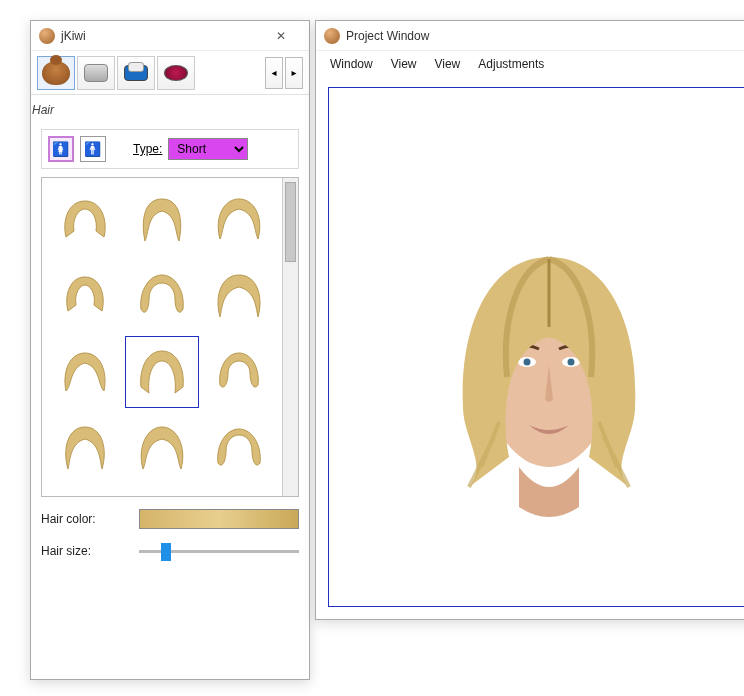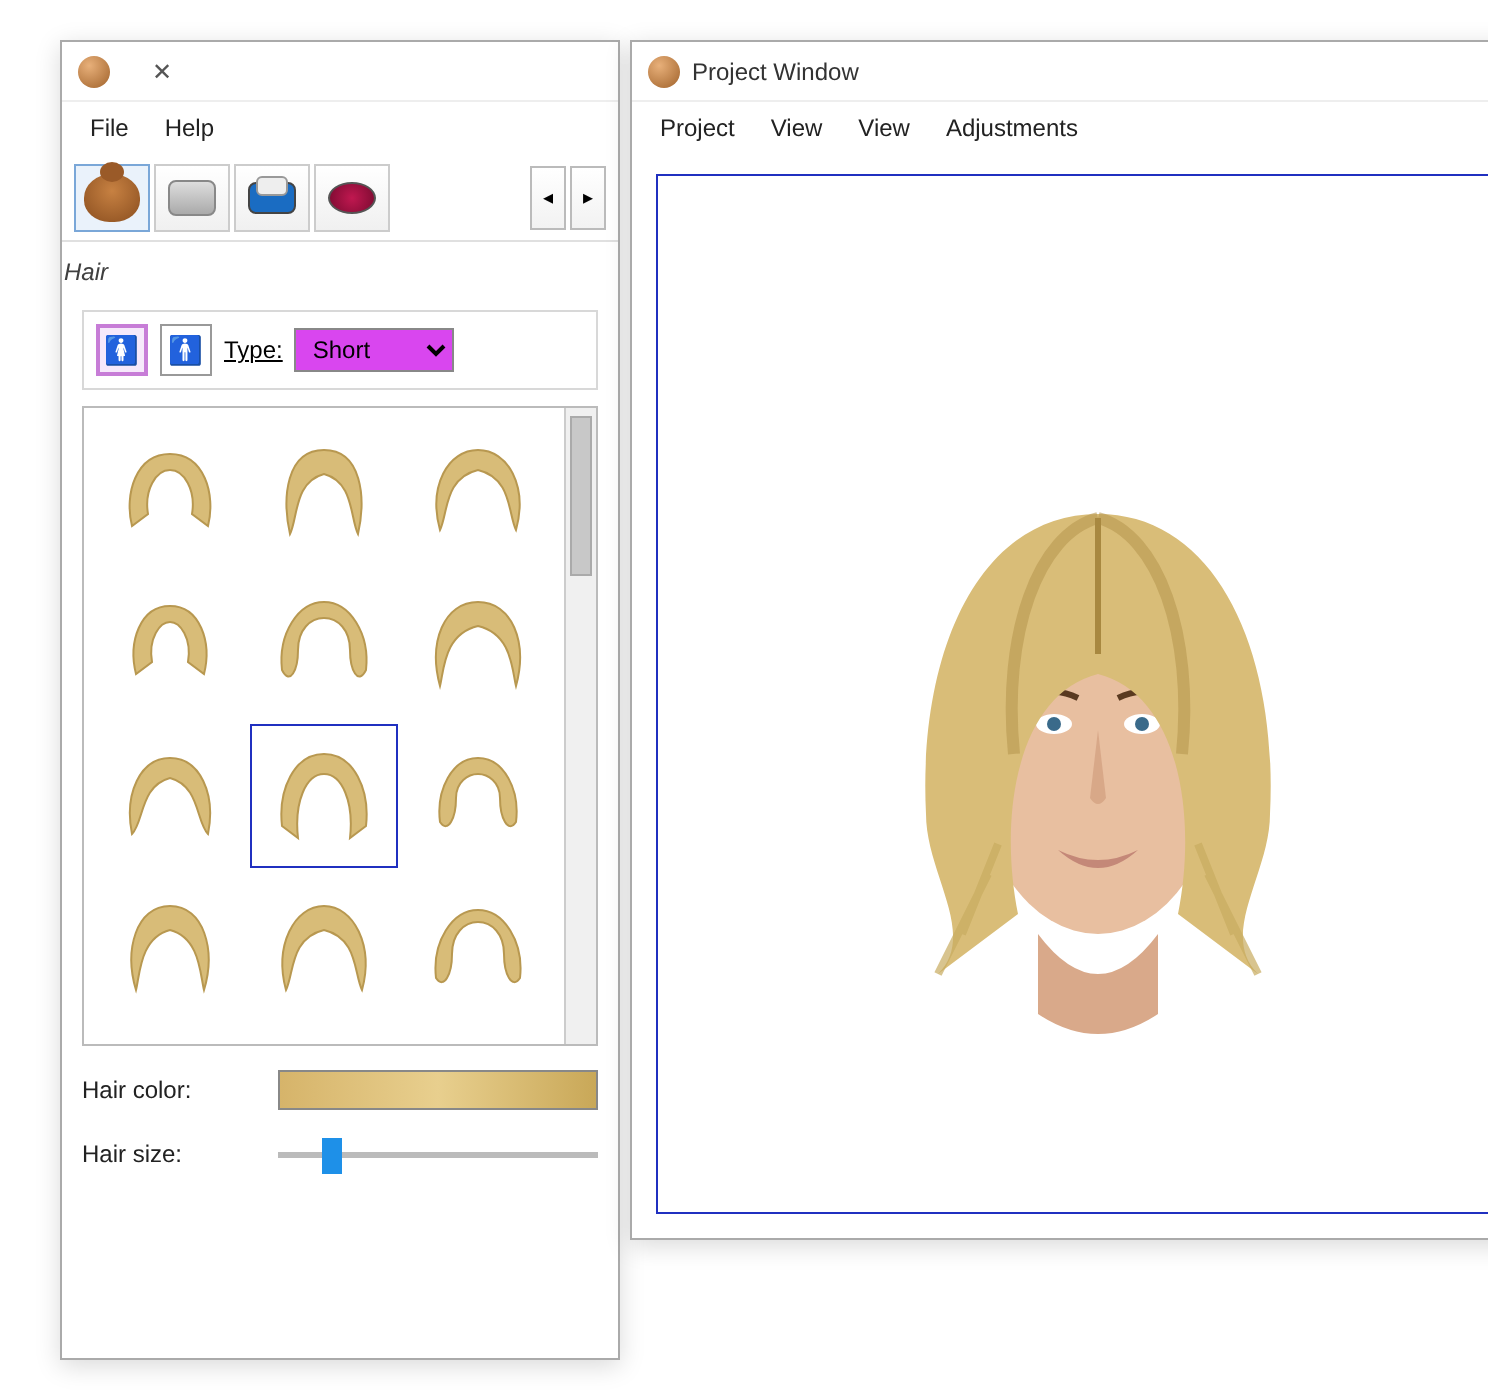--- a/index.html
+++ b/index.html
@@ -22,21 +22,21 @@
 .tool-btn.active { border-color: #7aa7d8; background: #eaf2fb; }
 .tool-spacer { flex: 1; }
 .nav-btn { width: 18px; height: 32px; border: 1px solid #bbb; background: linear-gradient(#fff,#f2f2f2); display: flex; align-items: center; justify-content: center; cursor: pointer; font-size: 10px; }
 
 .section-label { padding: 8px 1px 6px; color: #404040; font-style: italic; }
 
 .panel-body { padding: 6px 10px; }
 .gender-row { display: flex; align-items: center; gap: 6px; margin-bottom: 8px; border: 1px solid #d8d8d8; padding: 6px; }
 .gender-btn { width: 26px; height: 26px; border: 1px solid #999; display: flex; align-items: center; justify-content: center; cursor: pointer; font-size: 14px; background: #fff; }
 .gender-btn.active { border: 2px solid #c77dd7; background: #f6e9fb; }
-.type-label { margin-left: 0; text-decoration: underline; }
+.type-label { margin-left: 21px; text-decoration: underline; }
 .type-select { border: 1px solid #888; padding: 2px 4px; height: 22px; width: 80px; background: #d946ef; }
 
 .thumb-area { border: 1px solid #bbb; height: 320px; display: flex; }
 .thumb-grid { flex: 1; overflow: hidden; padding: 6px; display: grid; grid-template-columns: repeat(3, 1fr); grid-auto-rows: 72px; gap: 4px; }
 .thumb { border: 1px solid transparent; display: flex; align-items: center; justify-content: center; cursor: pointer; }
 .thumb.selected { border: 1px solid #2030c0; }
 .thumb svg { width: 54px; height: 54px; }
 .vscroll { width: 16px; background: #f0f0f0; border-left: 1px solid #ccc; position: relative; }
 .vscroll-thumb { position: absolute; left: 2px; right: 2px; top: 4px; height: 80px; background: #c8c8c8; border: 1px solid #aaa; }
 
@@ -58,27 +58,24 @@
 .compact-icon { width:24px; height:16px; border-radius:4px; background:#1a6cc2; border:1px solid #444; position:relative; }
 .compact-icon::after { content:""; position:absolute; top:-4px; left:3px; right:3px; height:8px; background:#eee; border:1px solid #999; border-radius:3px; }
 .rouge-icon { width:24px; height:16px; border-radius:50%; background:radial-gradient(circle,#c01850,#7a0a30); border:1px solid #555; }
 </style>
 </head>
 <body>
 
 <div class="window win-left">
   <div class="titlebar">
     <div class="icon"></div>
+    <div class="title">jKiwi</div>
     <div class="close">✕</div>
   </div>
 
-  <div class="menubar">
-    <div class="menu-item">File</div>
-    <div class="menu-item">Help</div>
-  </div>
 
   <div class="toolbar">
     <div class="tool-btn active">
         <div class="bun-icon"></div>
       </div>
     <div class="tool-btn">
         <div class="jar-icon"></div>
       </div>
     <div class="tool-btn">
         <div class="compact-icon"></div>
@@ -186,21 +183,21 @@
   </div>
 </div>
 
 <div class="window win-right">
   <div class="titlebar">
     <div class="icon"></div>
     <div class="title">Project Window</div>
     <div class="close">✕</div>
   </div>
   <div class="menubar">
-    <div class="menu-item">Project</div>
+    <div class="menu-item">Window</div>
     <div class="menu-item">View</div>
     <div class="menu-item">View</div>
     <div class="menu-item">Adjustments</div>
   </div>
   <div class="project-canvas">
     <svg width="300" height="360" viewBox="0 0 300 360">
 
       <path d="M120 300 Q150 340 180 300 L180 340 Q150 360 120 340 Z" fill="#d9a98a"></path>
 
       <ellipse cx="150" cy="210" rx="62" ry="90" fill="#e8bfa0"></ellipse>

